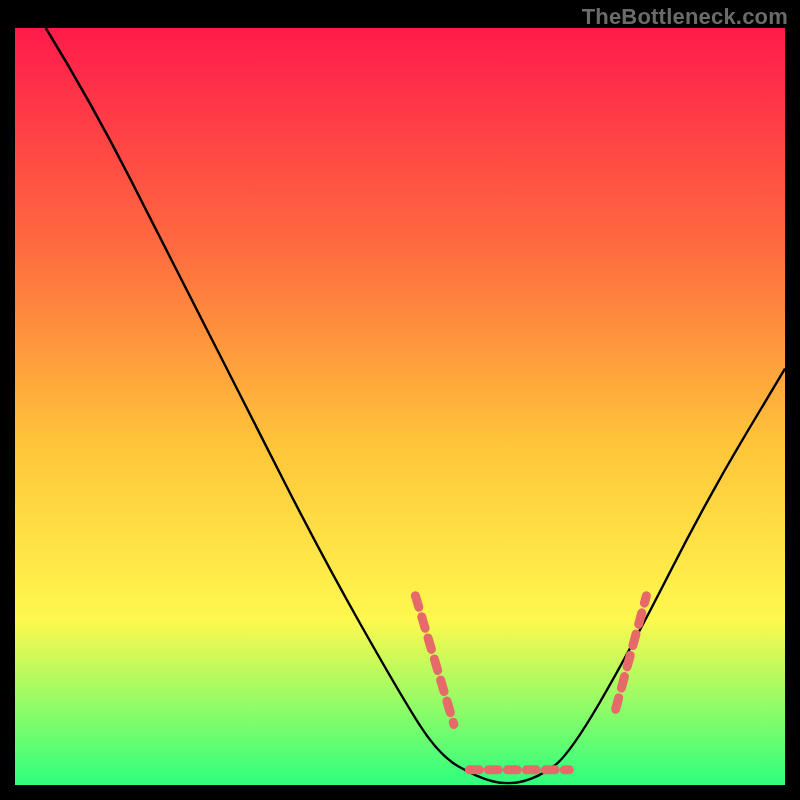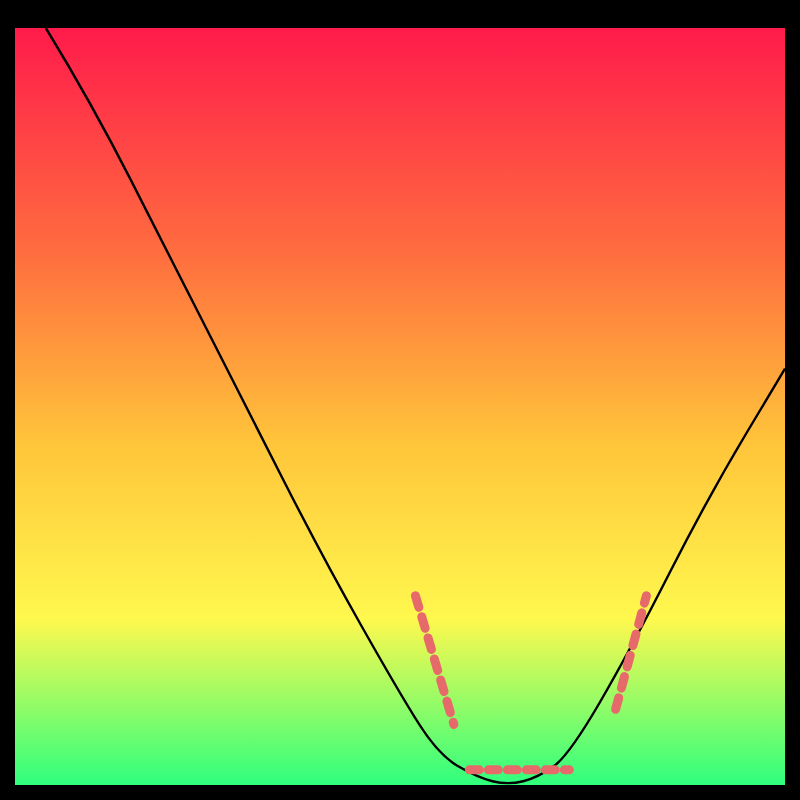--- a/index.html
+++ b/index.html
@@ -30,20 +30,21 @@
   svg.chart {
     position: absolute;
     left: 0;
     top: 0;
   }
 </style>
 </head>
 <body>
 
 <div class="frame">
+  <div class="watermark">TheBottleneck.com</div>
 
   <svg class="chart" width="800" height="800" viewBox="0 0 800 800">
     <defs>
       <linearGradient id="bg-grad" x1="0" y1="0" x2="0" y2="1">
         <stop id="g0" offset="0%" stop-color="#ff1b4b"></stop>
         <stop id="g1" offset="30%" stop-color="#ff6e3f"></stop>
         <stop id="g2" offset="55%" stop-color="#ffc53a"></stop>
         <stop id="g3" offset="78%" stop-color="#fff84e"></stop>
         <stop id="g4" offset="100%" stop-color="#2eff7e"></stop>
       </linearGradient>

